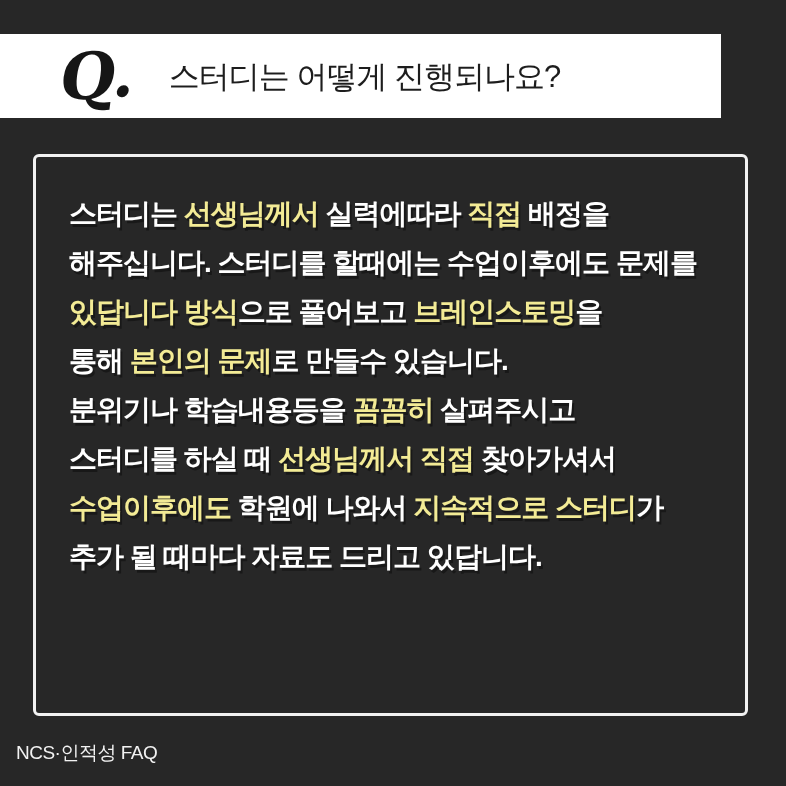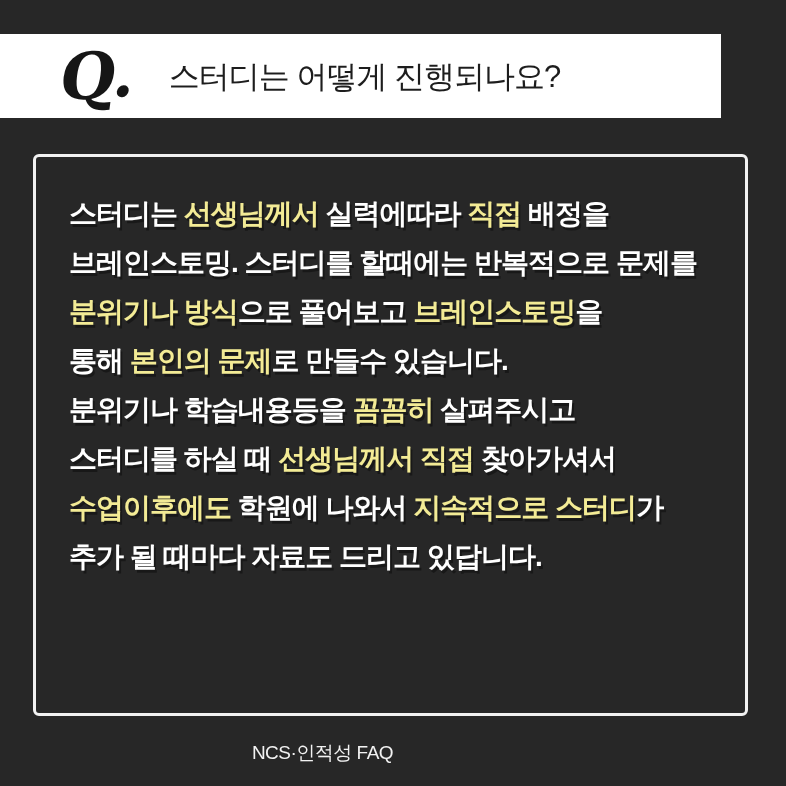--- a/index.html
+++ b/index.html
@@ -73,44 +73,44 @@
     color:var(--body-text);
     white-space:nowrap;
     text-shadow:2px 3px 0 rgba(0,0,0,0.38);
   }
   .line .hl{
     color:var(--highlight);
   }
   
   .footer{
     position:absolute;
-    left:8px;top:740px;
+    left:16px;top:740px;
     width:629px;
-    text-align:center;
+    text-align:left;
     font-size:19px;
     font-weight:400;
     letter-spacing:-0.5px;
     color:var(--footer-text);
   }
 </style>
 </head>
 <body>
 
 <div class="stage">
 
   <div class="header-box">
     <span class="q-mark">Q.</span>
     <span class="question">스터디는 어떻게 진행되나요?</span>
   </div>
 
   <div class="answer-box">
     <div class="answer-text">
         <div class="line"><span>스터디는 </span><span class="hl">선생님께서</span><span> 실력에따라 </span><span class="hl">직접</span><span> 배정을</span></div>
-        <div class="line"><span>브레인스토밍. 스터디를 할때에는 반복적으로 문제를</span></div>
-        <div class="line"><span class="hl">분위기나 방식</span><span>으로 풀어보고 </span><span class="hl">브레인스토밍</span><span>을</span></div>
+        <div class="line"><span>해주십니다. 스터디를 할때에는 수업이후에도 문제를</span></div>
+        <div class="line"><span class="hl">있답니다 방식</span><span>으로 풀어보고 </span><span class="hl">브레인스토밍</span><span>을</span></div>
         <div class="line"><span>통해 </span><span class="hl">본인의 문제</span><span>로 만들수 있습니다.</span></div>
         <div class="line"><span>분위기나 학습내용등을 </span><span class="hl">꼼꼼히</span><span> 살펴주시고</span></div>
         <div class="line"><span>스터디를 하실 때 </span><span class="hl">선생님께서 직접</span><span> 찾아가셔서</span></div>
         <div class="line"><span class="hl">수업이후에도</span><span> 학원에 나와서 </span><span class="hl">지속적으로 스터디</span><span>가</span></div>
         <div class="line"><span>추가 될 때마다 자료도 드리고 있답니다.</span></div>
       </div>
   </div>
 
   <div class="footer">NCS·인적성 FAQ</div>
 

